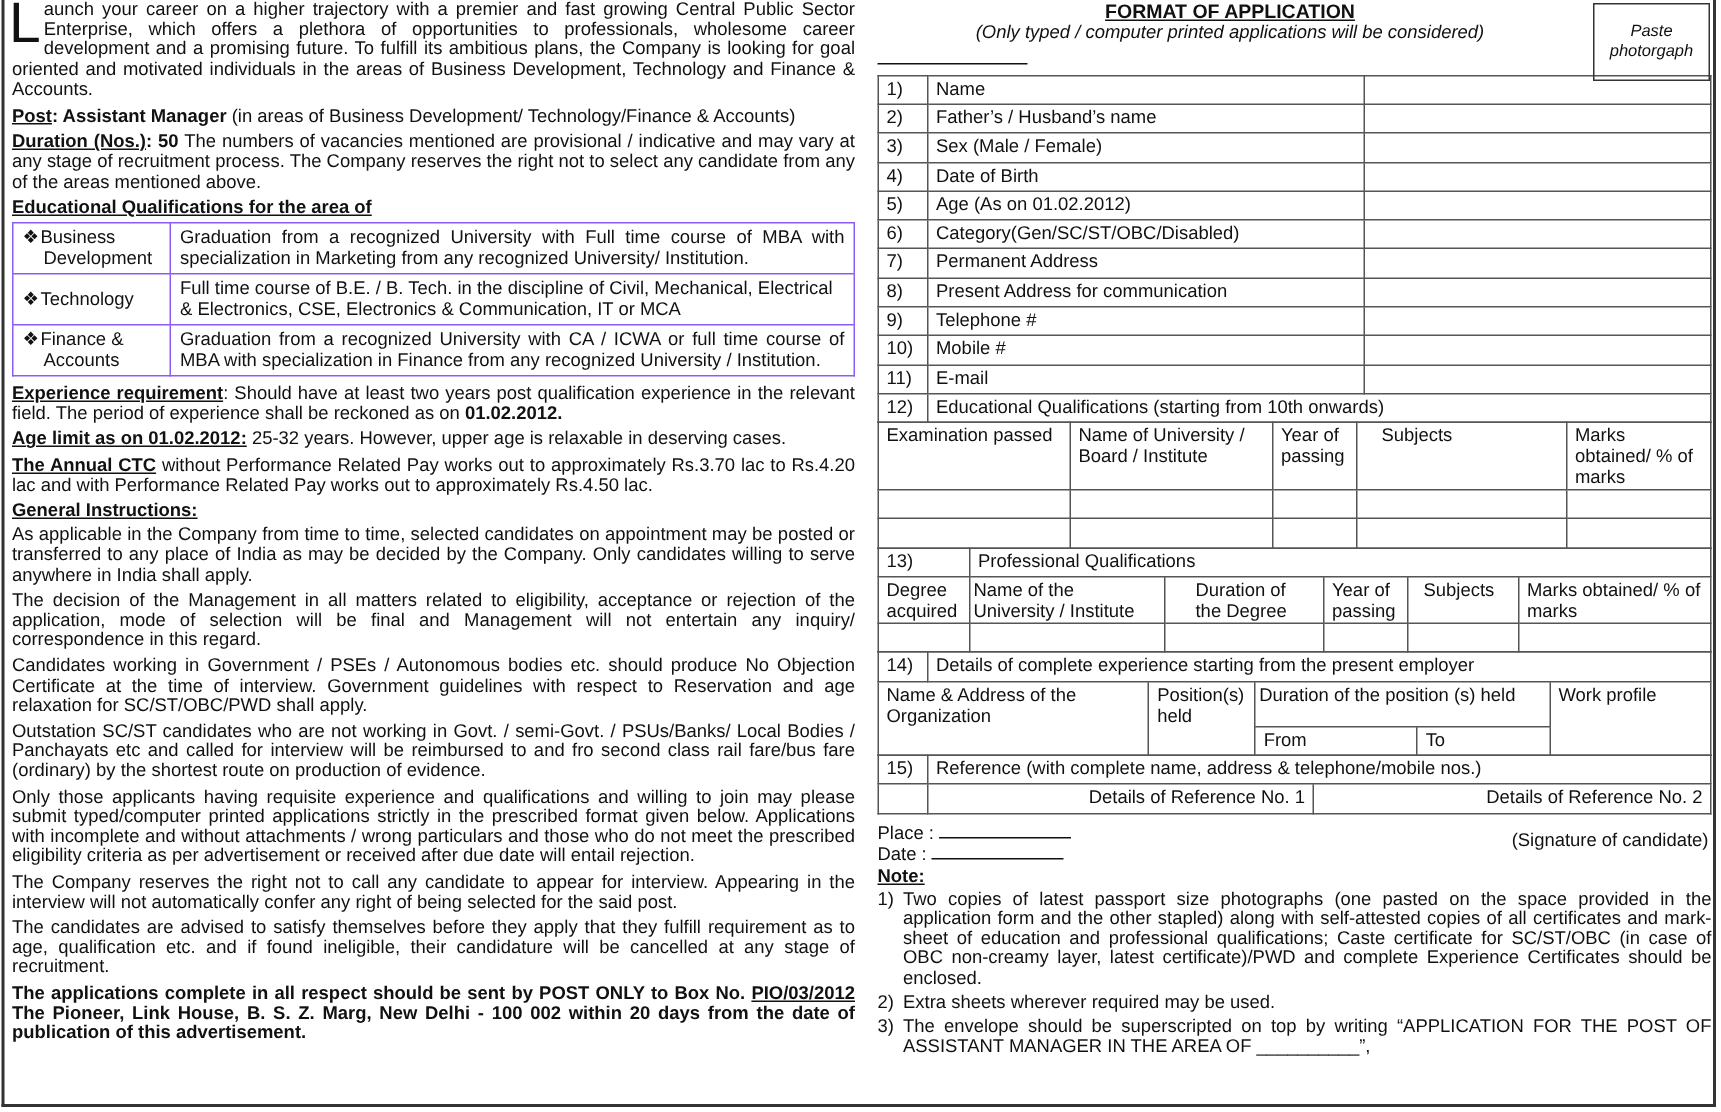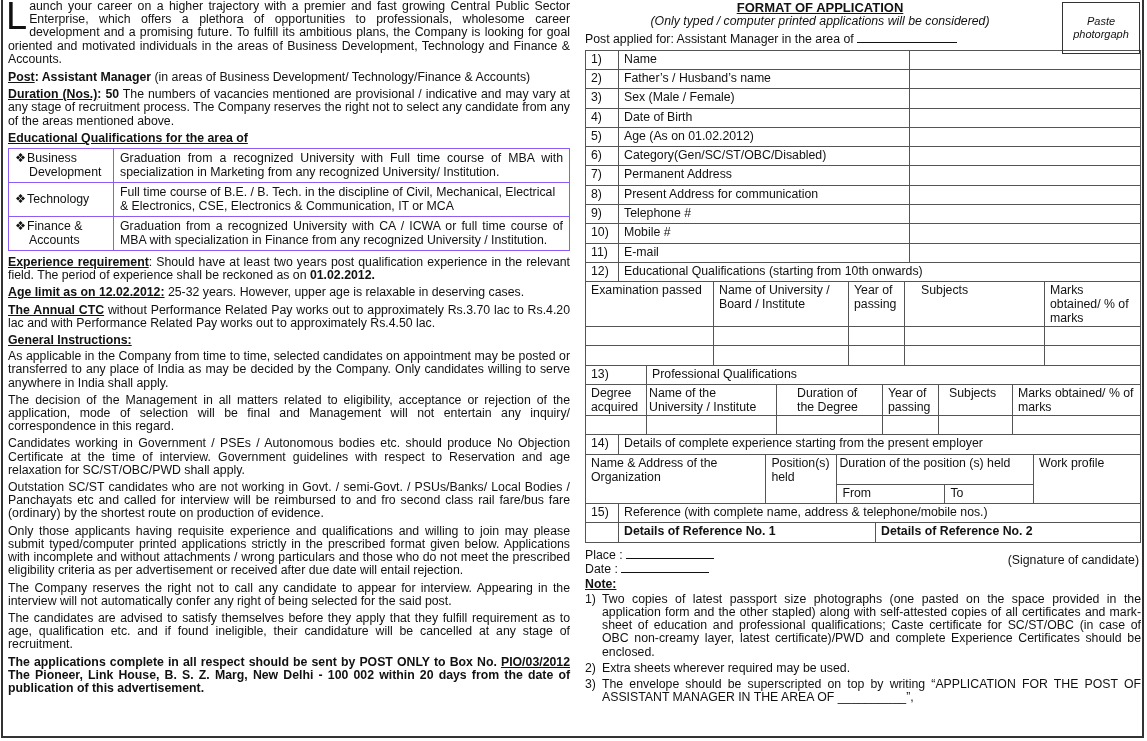--- a/index.html
+++ b/index.html
@@ -26,21 +26,21 @@
   .photo { position: absolute; left: 477px; top: 2px; width: 76px; height: 50px; border: 1px solid #333;
            font-style: italic; font-size: 11px; line-height: 13px; text-align: center; display: flex; align-items: center; justify-content: flex-start; }
   .postline { margin-top: 4px; }
   .blank { display: inline-block; border-bottom: 1px solid #111; height: 10px; vertical-align: baseline; }
   .form { width: 556px; border: 1px solid #333; margin-top: 3px; }
   .form td { border: 1px solid #555; padding: 1px 5px; height: 16.3px; font-size: 12.3px; line-height: 14px; vertical-align: top; }
   .form td.num { width: 22px; }
   .form td.lbl { width: 280px; }
   .hdr td { line-height: 14px; }
   .form td.blankrow { height: 13px; }
-  .refhead td { font-weight: bold; text-align: left; }
+  .refhead td { font-weight: normal; text-align: right; }
   .sig { position: relative; height: 30px; margin-top: 5px; }
   .sig .pl { position: absolute; left: 0; top: 0; }
   .sig .dt { position: absolute; left: 0; top: 14px; }
   .sig .sg { position: absolute; right: 2px; top: 6px; }
   .note-h { font-weight: bold; text-decoration: underline; }
   .notes { margin: 2px 0 0 0; padding: 0; list-style: none; }
   .notes li { display: flex; margin-bottom: 3px; }
   .notes li .n { width: 17px; flex: none; }
   .notes li .t { flex: 1; text-align: justify; }
 </style>
@@ -69,42 +69,42 @@
     </tr>
     <tr>
       <td class="area"><span class="d">❖</span><span>Finance &amp;</span><span class="ind">Accounts</span></td>
       <td style="text-align:justify">Graduation from a recognized University with CA / ICWA or full time course of MBA with specialization in Finance from any recognized University / Institution.</td>
     </tr>
   </tbody>
     </table>
 
   <p><span class="u">Experience requirement</span><span>: Should have at least two years post qualification experience in the relevant field.  The period of experience shall be reckoned as on </span><span class="b">01.02.2012.</span></p>
 
-  <p><span class="u">Age limit as on 12.02.2012:</span><span> 25-32 years. However, upper age is relaxable in deserving cases.</span></p>
+  <p><span class="u">Age limit as on 01.02.2012:</span><span> 25-32 years. However, upper age is relaxable in deserving cases.</span></p>
 
   <p><span class="u">The Annual CTC</span><span> without Performance Related Pay works out to approximately Rs.3.70 lac to Rs.4.20 lac and with Performance Related Pay works out to approximately Rs.4.50 lac.</span></p>
 
   <div class="sect">General Instructions:</div>
   <p>As applicable in the Company from time to time, selected candidates on appointment may be posted or transferred to any place of India as may be decided by the Company.  Only candidates willing to serve anywhere in India shall apply.</p>
   <p>The decision of the Management in all matters related to eligibility, acceptance or rejection of the application, mode of selection will be final and Management will not entertain any inquiry/ correspondence in this regard.</p>
   <p>Candidates working in Government / PSEs / Autonomous bodies etc. should produce No Objection Certificate at the time of interview.  Government guidelines with respect to Reservation and age relaxation for SC/ST/OBC/PWD shall apply.</p>
   <p>Outstation SC/ST candidates who are not working in Govt. / semi-Govt. / PSUs/Banks/ Local Bodies / Panchayats etc and called for interview will be reimbursed to and fro second class rail fare/bus fare (ordinary) by the shortest route on production of evidence.</p>
   <p>Only those applicants having requisite experience and qualifications and willing to join may please submit typed/computer printed applications strictly in the prescribed format given below. Applications with incomplete and without attachments / wrong particulars and those who do not meet the prescribed eligibility criteria as per advertisement or received after due date will entail rejection.</p>
   <p>The Company reserves the right not to call any candidate to appear for interview. Appearing in the interview will not automatically confer any right of being selected for the said post.</p>
   <p>The candidates are advised to satisfy themselves before they apply that they fulfill requirement as to age, qualification etc. and if found ineligible, their candidature will be cancelled at any stage of recruitment.</p>
   <p class="b"><span>The applications complete in all respect should be sent by POST ONLY to Box No. </span><span style="text-decoration:underline">PIO/03/2012</span><span> The Pioneer, Link House, B. S. Z. Marg, New Delhi - 100 002 within 20 days from the date of publication of this advertisement.</span></p>
 </div>
 
 <div class="right">
   <div class="title">FORMAT OF APPLICATION</div>
   <div class="sub">(Only typed / computer printed applications will be considered)</div>
   <div class="photo">
       <span>Paste photorgaph</span>
     </div>
-  <div class="postline"><span>Post applied for: Assistant Manager in the area of</span> <span class="blank" style="width:100px"></span></div>
+  <div class="postline"> <span class="blank" style="width:100px"></span></div>
 
   <table class="form">
     <tbody>
         <tr>
           <td class="num">1)</td>
           <td class="lbl">Name</td>
           <td></td>
         </tr>
     <tr>
           <td class="num">2)</td>

